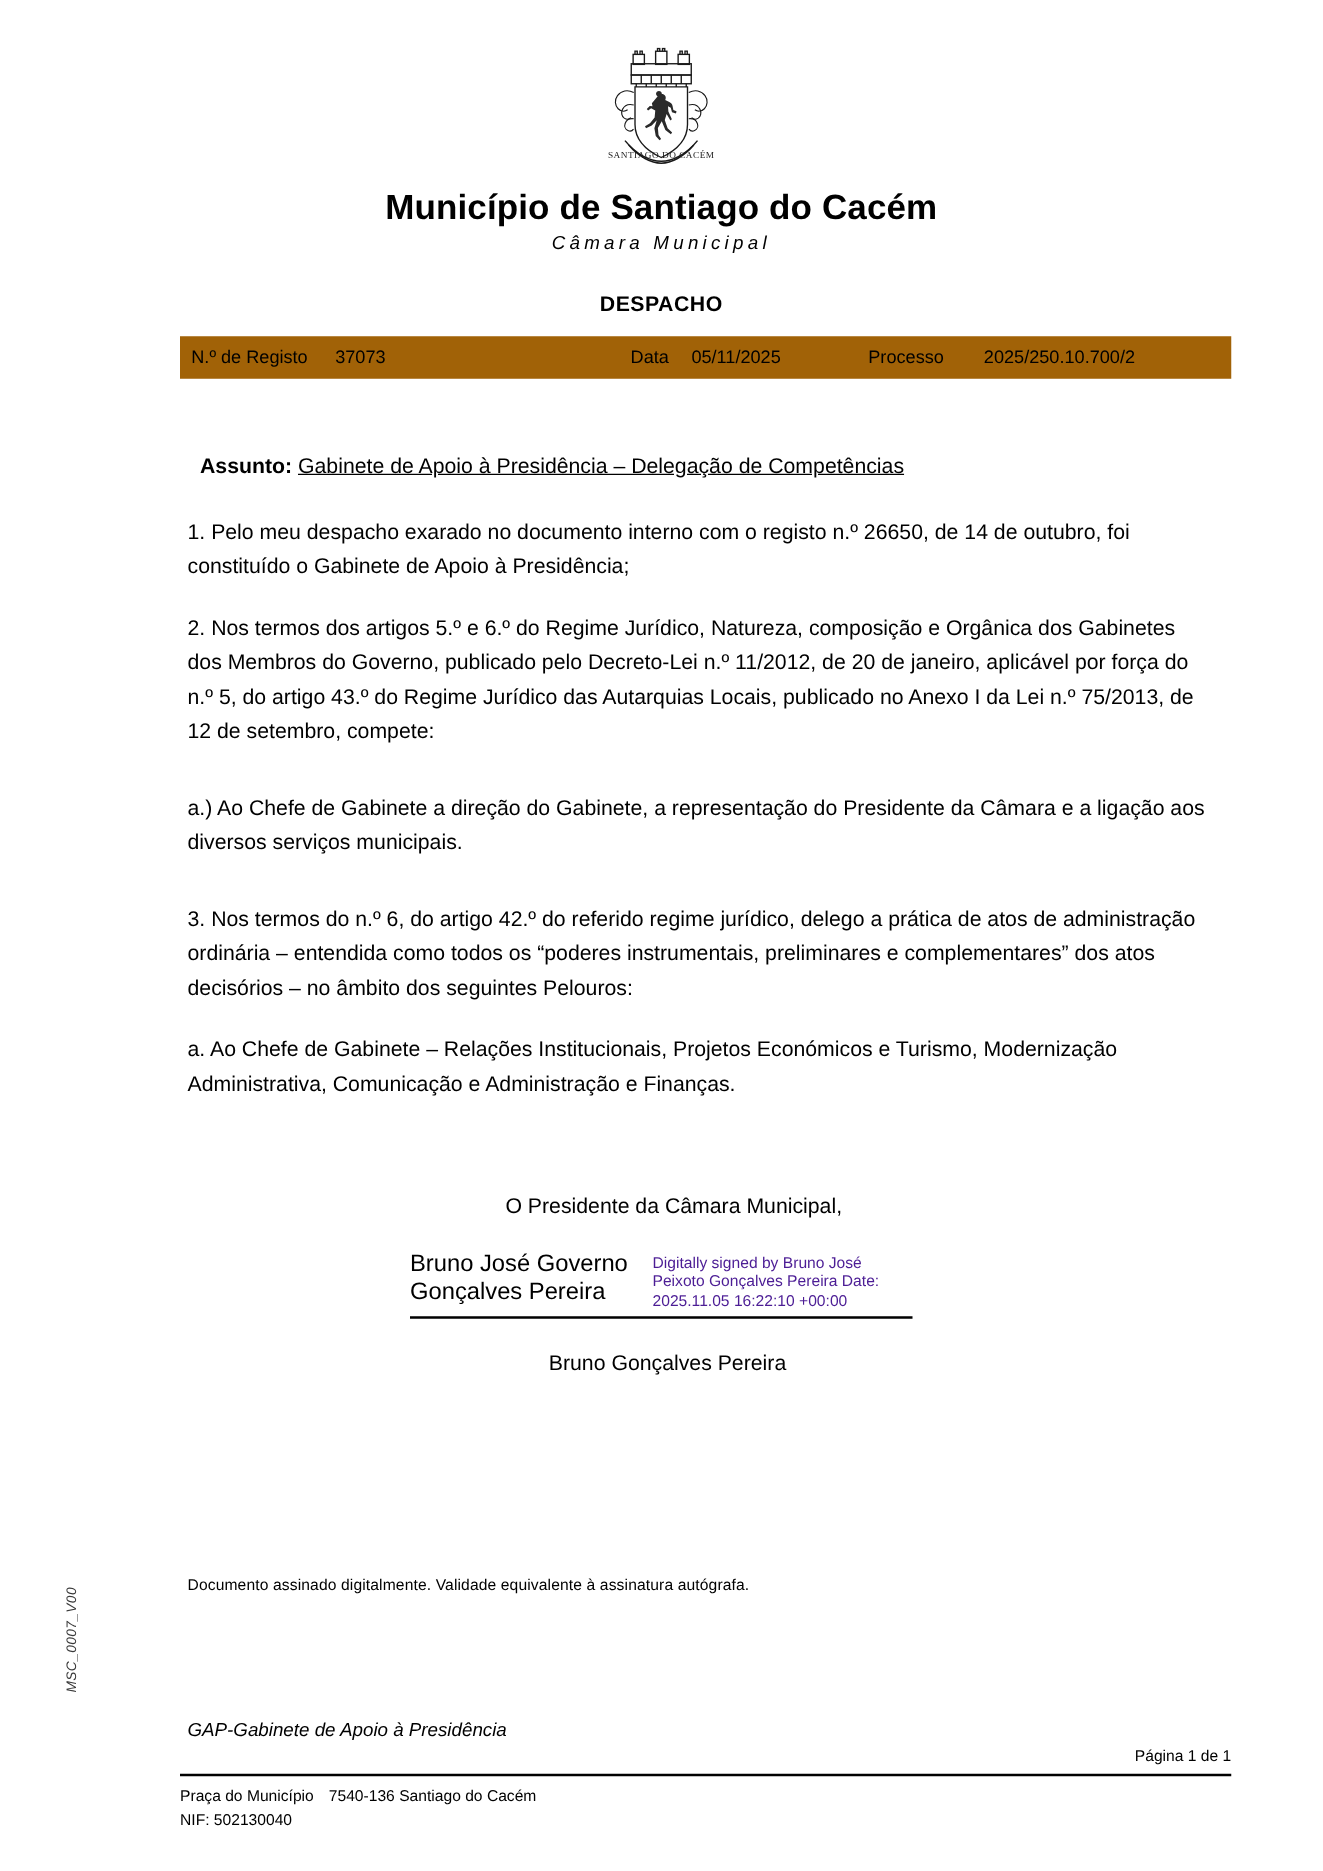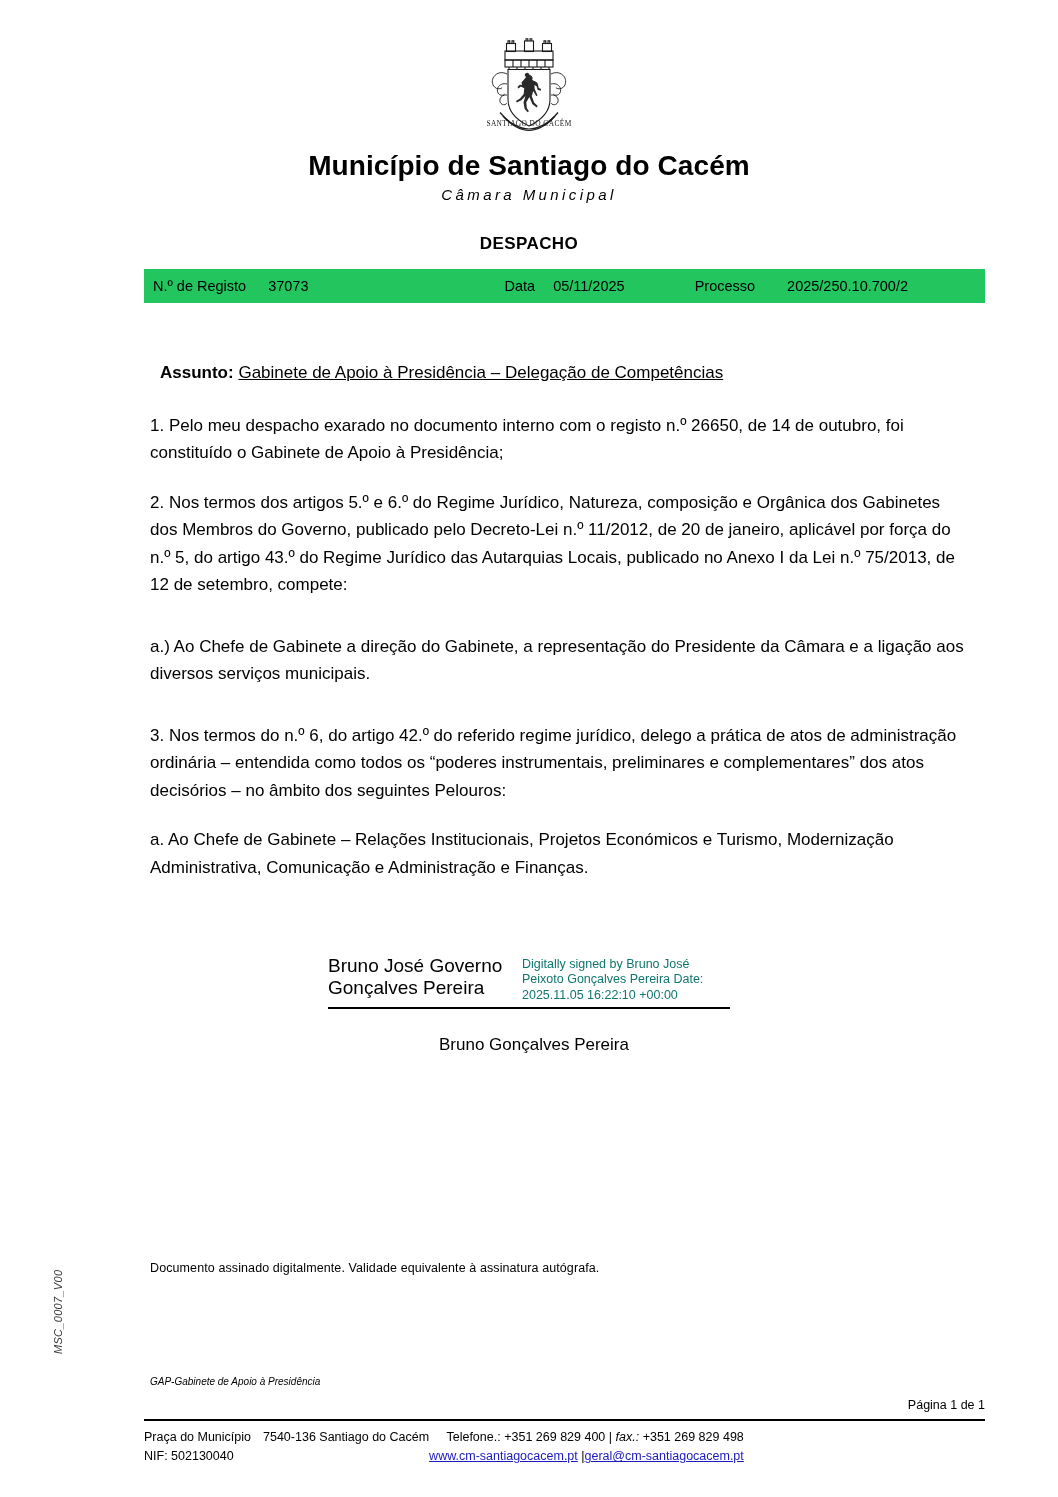--- a/index.html
+++ b/index.html
@@ -84,21 +84,21 @@
     letter-spacing: 0.4px;
   }
 
   
   .reg-bar {
     position: absolute;
     left: 144px;
     top: 269px;
     width: 841px;
     height: 34px;
-    background: #22c55e;
+    background: #a16207;
     display: flex;
     align-items: center;
     font-size: 14.5px;
     font-family: "Liberation Sans", sans-serif;
     box-sizing: border-box;
     text-align: right;
   }
   .reg-cell { display: flex; align-items: baseline; white-space: nowrap; }
   .reg-label { color: #000; }
   .reg-value { color: #000; }
@@ -159,21 +159,21 @@
     font-size: 19px;
     line-height: 1.18;
     width: 186px;
     flex: none;
     color: #000;
   }
   .stamp-meta {
     font-family: "Liberation Sans", sans-serif;
     font-size: 12.5px;
     line-height: 1.22;
-    color: #0f766e;
+    color: #4c1d95;
     flex: 1;
     padding-top: 2px;
   }
   .sign-rule {
     width: 402px;
     height: 0;
     border-top: 2px solid #000;
     margin: 4px auto 0 auto;
   }
   .sign-name {
@@ -190,21 +190,21 @@
     font-size: 12.5px;
     color: #000;
     letter-spacing: 0.1px;
   }
 
   
   .footer-dept {
     position: absolute;
     left: 150px;
     top: 1376px;
-    font-size: 10px;
+    font-size: 15px;
     font-style: italic;
     color: #000;
   }
   .footer-pageno {
     position: absolute;
     right: 73px;
     top: 1398px;
     font-size: 12.5px;
     color: #000;
   }
@@ -305,20 +305,21 @@
     </div>
 
     <p class="para">1. Pelo meu despacho exarado no documento interno com o registo n.º 26650, de 14 de outubro, foi constituído o Gabinete de Apoio à Presidência;</p>
     <p class="para">2. Nos termos dos artigos 5.º e 6.º do Regime Jurídico, Natureza, composição e Orgânica dos Gabinetes dos Membros do Governo, publicado pelo Decreto-Lei n.º 11/2012, de 20 de janeiro, aplicável por força do n.º 5, do artigo 43.º do Regime Jurídico das Autarquias Locais, publicado no Anexo I da Lei n.º 75/2013, de 12 de setembro, compete:</p>
     <p class="para gap-before">a.) Ao Chefe de Gabinete a direção do Gabinete, a representação do Presidente da Câmara e a ligação aos diversos serviços municipais.</p>
     <p class="para gap-before">3. Nos termos do n.º 6, do artigo 42.º do referido regime jurídico, delego a prática de atos de administração ordinária – entendida como todos os “poderes instrumentais, preliminares e complementares” dos atos decisórios – no âmbito dos seguintes Pelouros:</p>
     <p class="para">a. Ao Chefe de Gabinete – Relações Institucionais, Projetos Económicos e Turismo, Modernização Administrativa, Comunicação e Administração e Finanças.</p>
   </div>
 
   <div class="sign-area">
+    <div class="sign-intro">O Presidente da Câmara Municipal,</div>
     <div class="sign-stamp">
       <div class="stamp-name">Bruno José Governo Gonçalves Pereira</div>
       <div class="stamp-meta">Digitally signed by Bruno José Peixoto Gonçalves Pereira
 Date: 2025.11.05 16:22:10 +00:00</div>
     </div>
     <div class="sign-rule"></div>
     <div class="sign-name">Bruno Gonçalves Pereira</div>
   </div>
 
   <div class="validity">Documento assinado digitalmente.  Validade equivalente à assinatura autógrafa.</div>
@@ -326,28 +327,15 @@
   <div class="footer-dept">GAP-Gabinete de Apoio à Presidência</div>
   <div class="footer-pageno">Página 1 de 1</div>
   <div class="footer-rule"></div>
   <div class="footer-cols">
     <div class="footer-left">
       <div>
         <span>Praça do Município</span><span class="addr-gap"></span><span>7540-136 Santiago do Cacém</span>
       </div>
       <div>NIF: 502130040</div>
     </div>
-    <div class="footer-right">
-      <div>
-        <span>Telefone.:</span>
-        <span>+351 269 829 400</span>
-        <span class="sep">|</span>
-        <span class="ital">fax.:</span>
-        <span>+351 269 829 498</span>
-      </div>
-      <div>
-        <a class="flink" href="#">www.cm-santiagocacem.pt</a>
-        <span class="sep">|</span><a class="flink" href="#">geral@cm-santiagocacem.pt</a>
-      </div>
-    </div>
   </div>
 
 </div>
 
 </body></html>

